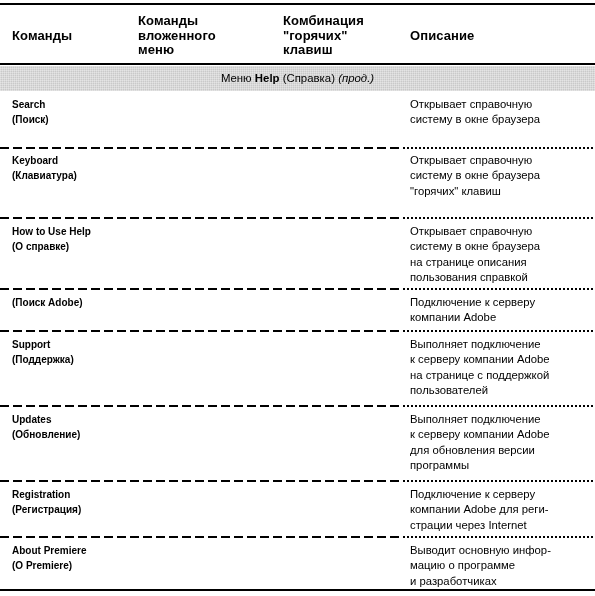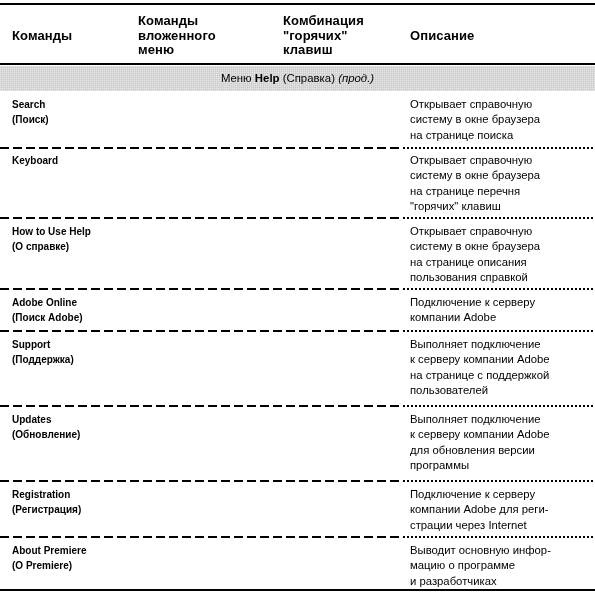--- a/index.html
+++ b/index.html
@@ -183,35 +183,34 @@
   <div class="row" style="top:97px;">
     <div class="cmd">
       <span class="en">Search</span>
       <span class="ru">(Поиск)</span>
     </div>
     <div class="submenu"></div>
     <div class="hotkey"></div>
     <div class="desc">
       <span class="ln">Открывает справочную</span>
       <span class="ln">систему в окне браузера</span>
-      <span class="ln">на странице поиска</span>
     </div>
   </div>
   <div class="rule-dashed" style="top:147px;"></div>
 
   <div class="row" style="top:153px;">
     <div class="cmd">
       <span class="en">Keyboard</span>
+      <span class="ru">(Клавиатура)</span>
     </div>
     <div class="submenu"></div>
     <div class="hotkey"></div>
     <div class="desc">
       <span class="ln">Открывает справочную</span>
       <span class="ln">систему в окне браузера</span>
-      <span class="ln">на странице перечня</span>
       <span class="ln">"горячих" клавиш</span>
     </div>
   </div>
   <div class="rule-dashed" style="top:217px;"></div>
 
   <div class="row" style="top:224px;">
     <div class="cmd">
       <span class="en">How to Use Help</span>
       <span class="ru">(О справке)</span>
     </div>
@@ -221,21 +220,20 @@
       <span class="ln">Открывает справочную</span>
       <span class="ln">систему в окне браузера</span>
       <span class="ln">на странице описания</span>
       <span class="ln">пользования справкой</span>
     </div>
   </div>
   <div class="rule-dashed" style="top:288px;"></div>
 
   <div class="row" style="top:295px;">
     <div class="cmd">
-      <span class="en">Adobe Online</span>
       <span class="ru">(Поиск Adobe)</span>
     </div>
     <div class="submenu"></div>
     <div class="hotkey"></div>
     <div class="desc">
       <span class="ln">Подключение к серверу</span>
       <span class="ln">компании Adobe</span>
     </div>
   </div>
   <div class="rule-dashed" style="top:330px;"></div>

